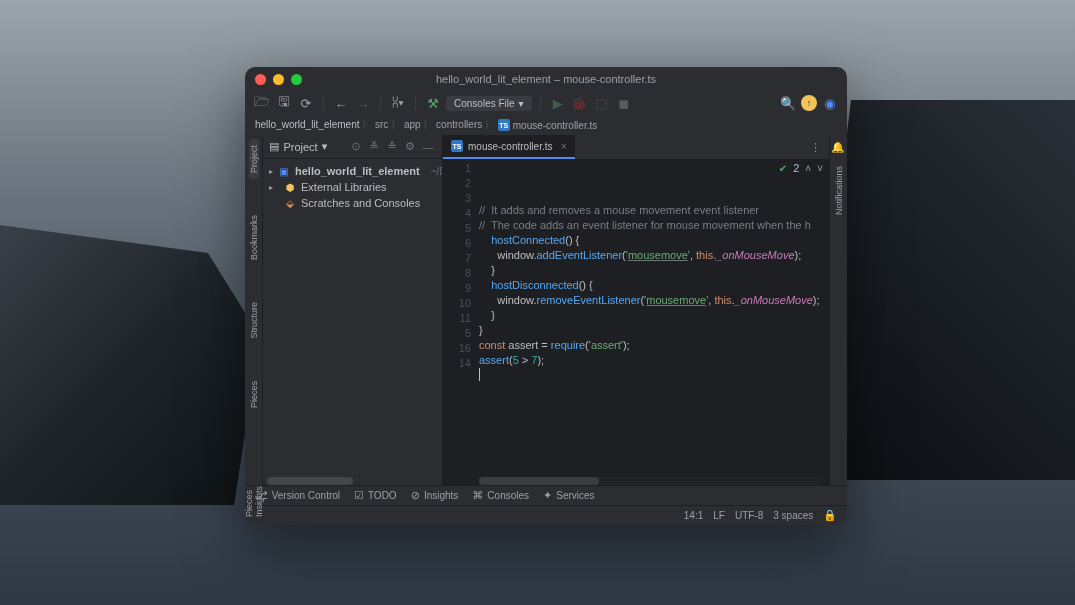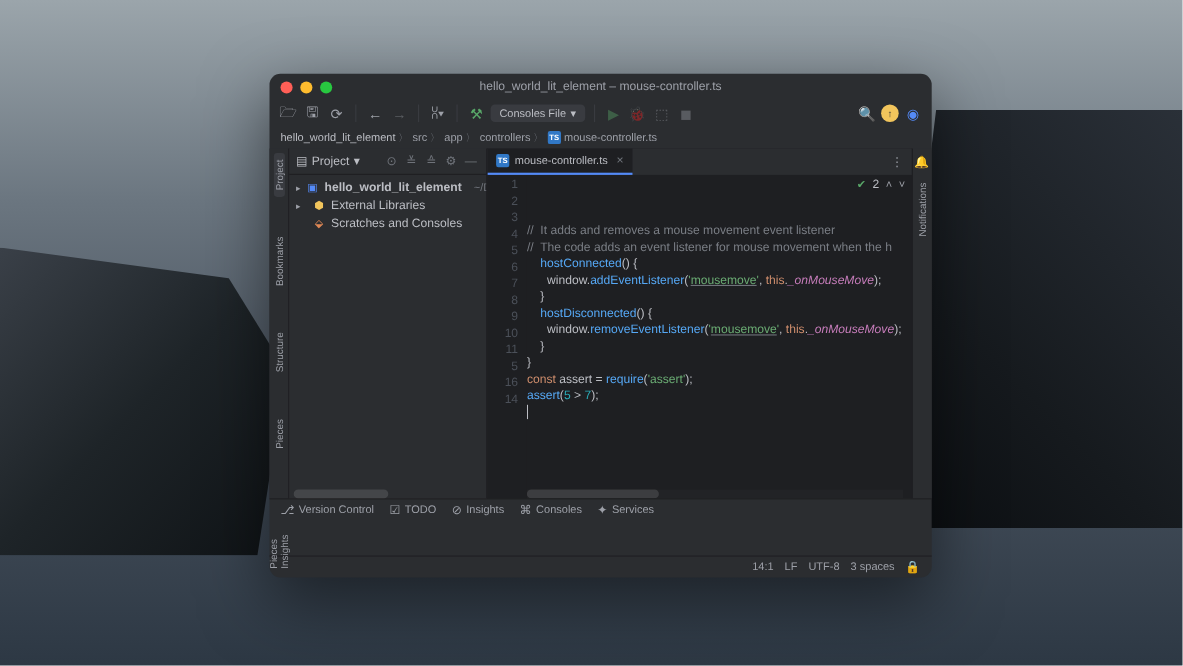--- a/index.html
+++ b/index.html
@@ -71,21 +71,21 @@
 .ai-check { color: #59a869; font-size: 10px; }
 .ai-up, .ai-down { color: #9da0a8; font-size: 10px; cursor: pointer; }
 
 .rightgutter { width: 18px; background: #2b2d30; border-left: 1px solid #1e1f22; display: flex; flex-direction: column; align-items: center; padding-top: 6px; gap: 6px; }
 .bell { color: #9da0a8; font-size: 11px; cursor: pointer; }
 
 .bottombar { height: 20px; display: flex; align-items: center; padding: 0 10px; gap: 14px; border-top: 1px solid #1e1f22; font-size: 10px; color: #9da0a8; }
 .bitem { display: flex; align-items: center; gap: 4px; cursor: pointer; }
 .bicon { font-size: 11px; }
 
-.statusbar { height: 20px; display: flex; align-items: center; justify-content: flex-end; padding: 0 10px; gap: 10px; font-size: 10px; color: #9da0a8; border-top: 1px solid #1e1f22; margin-top: 32px; }
+.statusbar { height: 20px; display: flex; align-items: center; justify-content: flex-end; padding: 0 10px; gap: 10px; font-size: 10px; color: #9da0a8; border-top: 1px solid #1e1f22; }
 .sitem { cursor: pointer; }
 .lock { font-size: 11px; }
 .proj-scroll { position: absolute; bottom: 0; left: 4px; right: 4px; height: 8px; }
 .proj-thumb { height: 100%; width: 50%; background: rgba(255,255,255,0.12); border-radius: 4px; }
 </style>
 </head>
 <body>
 
 <div class="rocks-left"></div>
 <div class="rocks-right"></div>

